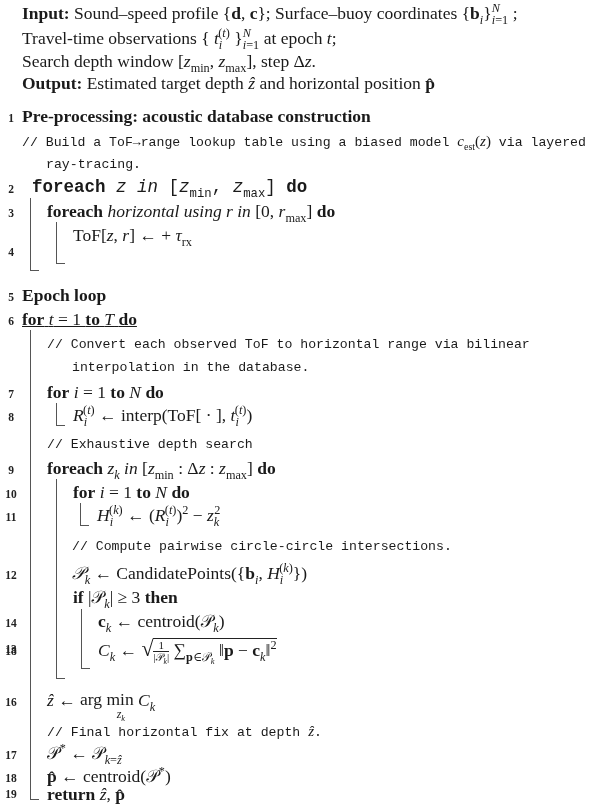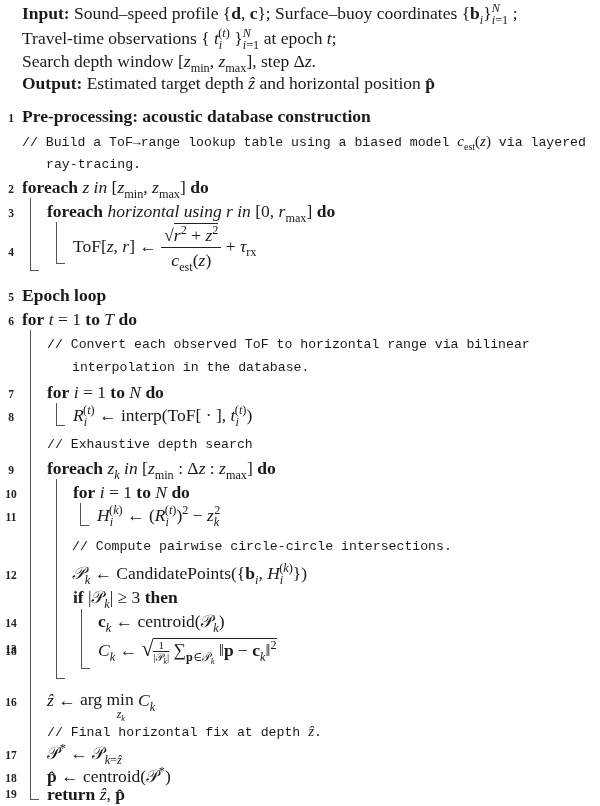--- a/index.html
+++ b/index.html
@@ -52,49 +52,48 @@
 </div>
 <div class="row cmt" style="top:130px;">
   <span class="txt" style="left:22px;"><span>// Build a ToF→range lookup table using a biased model</span> <span class="m">c</span><sub class="m" style="font-style:normal;font-size:10px;">est</sub><span class="m" style="font-style:normal;">(</span><span class="m">z</span><span class="m" style="font-style:normal;">)</span> <span>via layered</span></span>
 </div>
 <div class="row cmt" style="top:154px;">
   <span class="txt" style="left:46px;">ray-tracing.</span>
 </div>
 
 <div class="row" style="top:176px;">
   <span class="ln" style="top:2px;">2</span>
-  <span class="txt" style="left:22px;"><span class="kw">foreach</span> <i>z</i> <i>in</i> [<i>z</i><sub>min</sub>, <i>z</i><sub>max</sub>] <span class="kw">do</span></span>
+  <span class="txt" style="left:32px;font-family:Liberation Mono, monospace;"><span class="kw">foreach</span> <i>z</i> <i>in</i> [<i>z</i><sub>min</sub>, <i>z</i><sub>max</sub>] <span class="kw">do</span></span>
 </div>
 <div class="vbar" style="left:30px; top:198px; height:73px;"></div>
 <div class="hbar" style="left:30px; top:270px; width:9px;"></div>
 
 <div class="row" style="top:200px;">
   <span class="ln" style="top:2px;">3</span>
   <span class="txt" style="left:47px;"><span class="kw">foreach</span> <i>horizontal using</i> <i>r</i> <i>in</i> [0, <i>r</i><sub>max</sub>] <span class="kw">do</span></span>
 </div>
 <div class="vbar" style="left:56px; top:222px; height:42px;"></div>
 <div class="hbar" style="left:56px; top:263px; width:9px;"></div>
 
 <div class="row" style="top:220px;">
   <span class="ln" style="top:21px;">4</span>
   <span class="txt" style="left:73px; top:4px;">
     <span>ToF</span>[<i>z</i>, <i>r</i>] ← 
-    <span class="frac"><span class="num">√<span class="sqrt"><i>r</i><sup>2</sup> + <i>z</i><sup>2</sup></span></span><span class="den"><i>c</i><sub>est</sub>(<i>z</i>)</span></span>
     + <i>τ</i><sub>rx</sub>
   </span>
 </div>
 
 <div class="row" style="top:284px;">
   <span class="ln" style="top:2px;">5</span>
   <span class="txt kw" style="left:22px;">Epoch loop</span>
 </div>
 
 <div class="row" style="top:308px;">
   <span class="ln" style="top:2px;">6</span>
-  <span class="txt" style="left:22px;"><span class="kw">for</span> <i>t</i> = 1 <span class="kw">to</span> <i>T</i> <span class="kw">do</span></span>
+  <span class="txt" style="left:22px;text-decoration:underline;"><span class="kw">for</span> <i>t</i> = 1 <span class="kw">to</span> <i>T</i> <span class="kw">do</span></span>
 </div>
 <div class="vbar" style="left:30px; top:330px; height:470px;"></div>
 <div class="hbar" style="left:30px; top:799px; width:9px;"></div>
 
 <div class="row cmt" style="top:334px;">
   <span class="txt" style="left:47px;">// Convert each observed ToF to horizontal range via bilinear</span>
 </div>
 <div class="row cmt" style="top:357px;">
   <span class="txt" style="left:72px;">interpolation in the database.</span>
 </div>

